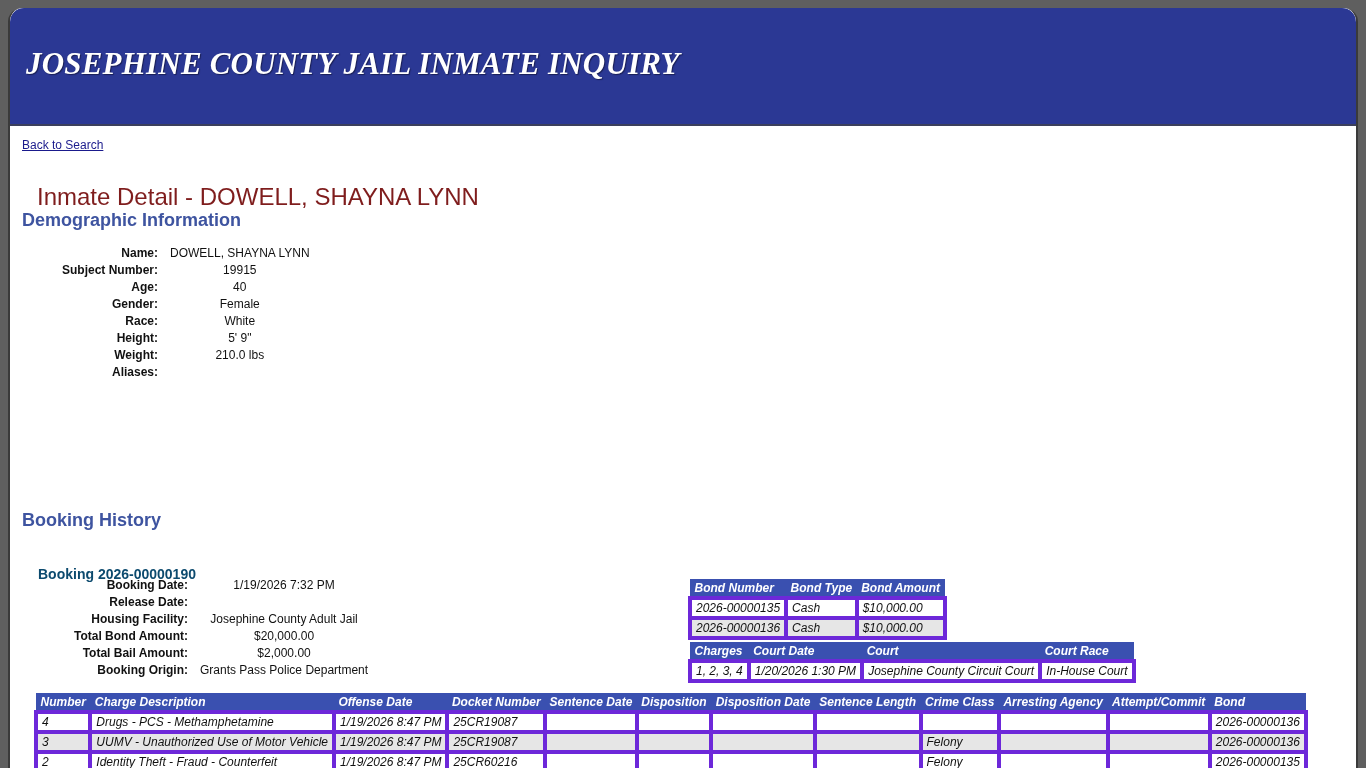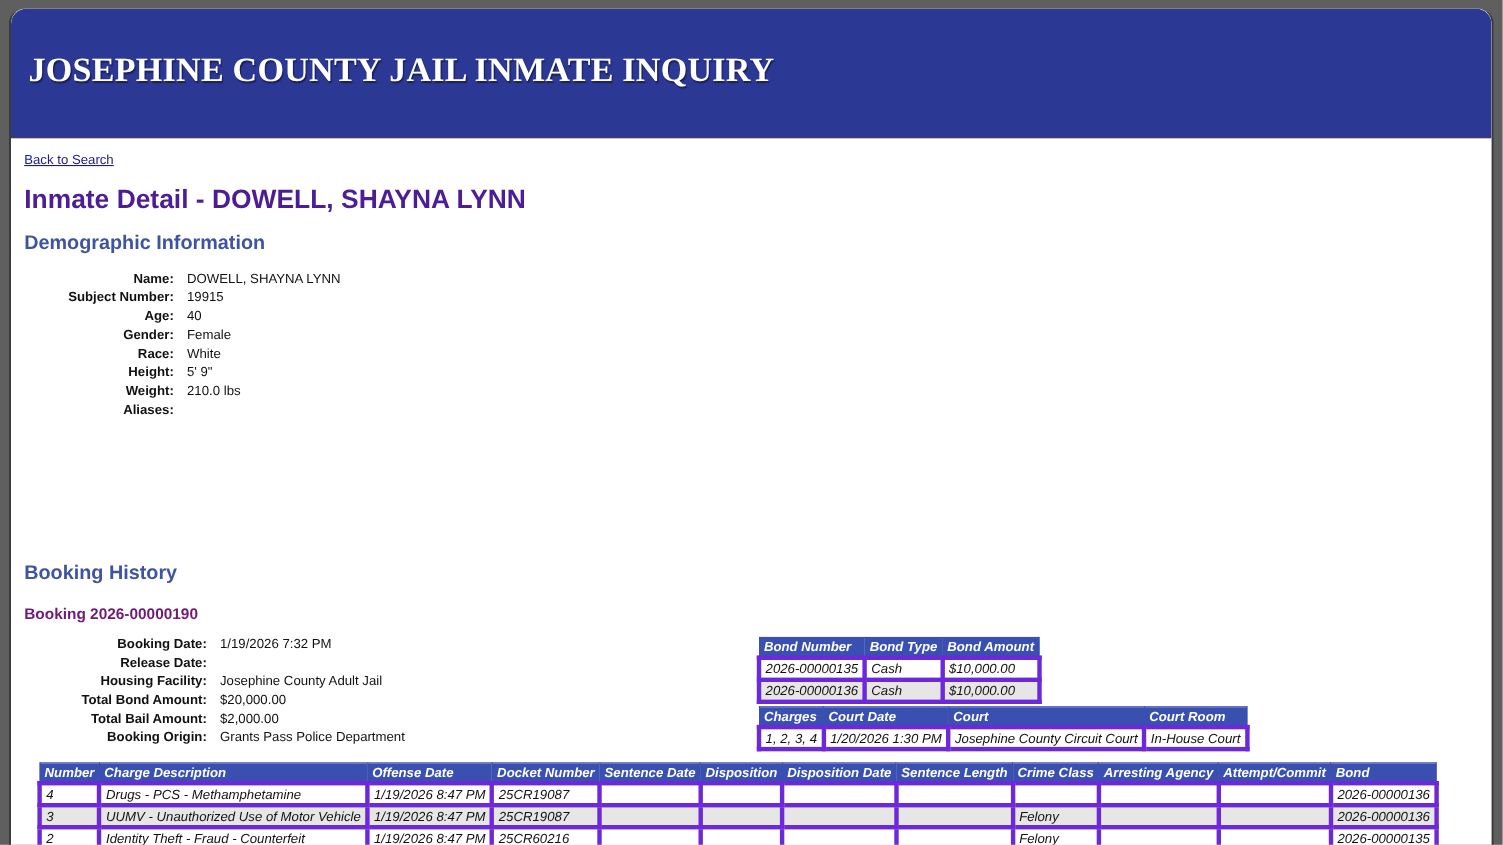--- a/index.html
+++ b/index.html
@@ -16,46 +16,47 @@
     border-right: 2px solid #3a3a3a;
     border-left: 2px solid #3a3a3a;
     box-sizing: border-box;
     overflow: hidden;
   }
   .banner {
     height: 116px; background: #2b3894;
     border-bottom: 2px solid #3b3f5c;
     position: relative;
     border-radius: 14px 14px 0 0;
+    font-style: italic;
   }
   .banner h1 {
     position: absolute; left: 16px; top: 38px; margin: 0;
     font-family: "Liberation Serif", serif; font-weight: bold;
     font-size: 31px; color: #ffffff; letter-spacing: 0.2px;
     text-shadow: 1px 1px 1px #1a1f55;
   }
   .content { position: relative; padding: 0 12px; }
   a.back {
     position: absolute; left: 12px; top: 12px;
     font-size: 12px; color: #1a1a8c; text-decoration: underline;
   }
   .page-title {
-    position: absolute; left: 12px; top: 42px; margin: 0;
-    font-size: 24px; font-weight: bold; color: #4c1d95;
+    position: absolute; left: 12px; top: 42px; margin: 15px;
+    font-size: 24px; font-weight: normal; color: #7f1d1d;
   }
   .section-title {
     position: absolute; left: 12px; margin: 0;
     font-size: 18px; font-weight: bold; color: #3e54a0;
   }
   .booking-title {
-    position: absolute; left: 12px; margin: 0;
-    font-size: 14px; font-weight: bold; color: #701a75;
+    position: absolute; left: 12px; margin: 16px;
+    font-size: 14px; font-weight: bold; color: #0c4a6e;
   }
   .kv { position: absolute; border-collapse: collapse; font-size: 12px; }
-  .kv td { padding: 0; height: 17px; line-height: 17px; vertical-align: middle; }
+  .kv td { padding: 0; height: 17px; line-height: 17px; vertical-align: middle; text-align: center; }
   .kv td.k { text-align: right; font-weight: bold; color: #111; padding-right: 12px; }
   .kv td.v { color: #111; }
   table.grid {
     position: absolute; border-collapse: collapse; font-size: 12px; font-style: italic;
   }
   table.grid th {
     background: #3a50b0; color: #ffffff; text-align: left; font-weight: bold;
     padding: 0 4px; height: 16px; line-height: 16px; white-space: nowrap;
     border: 1px solid #3a50b0;
   }
@@ -169,21 +170,21 @@
       </tr>
     </tbody>
       </table>
 
     <table class="grid" style="left:678px; top:516px;">
       <tbody>
           <tr>
         <th>Charges</th>
         <th>Court Date</th>
         <th>Court</th>
-        <th>Court Room</th>
+        <th>Court Race</th>
       </tr>
       <tr class="plain">
         <td>1, 2, 3, 4</td>
         <td>1/20/2026 1:30 PM</td>
         <td>Josephine County Circuit Court</td>
         <td>In-House Court</td>
       </tr>
     </tbody>
       </table>
 

